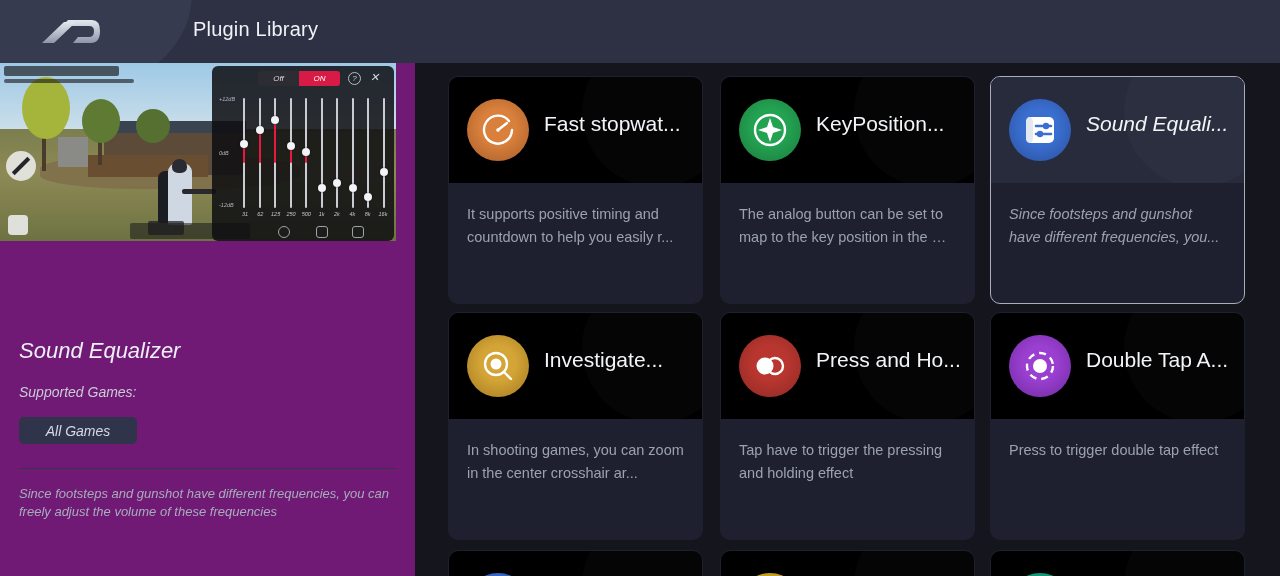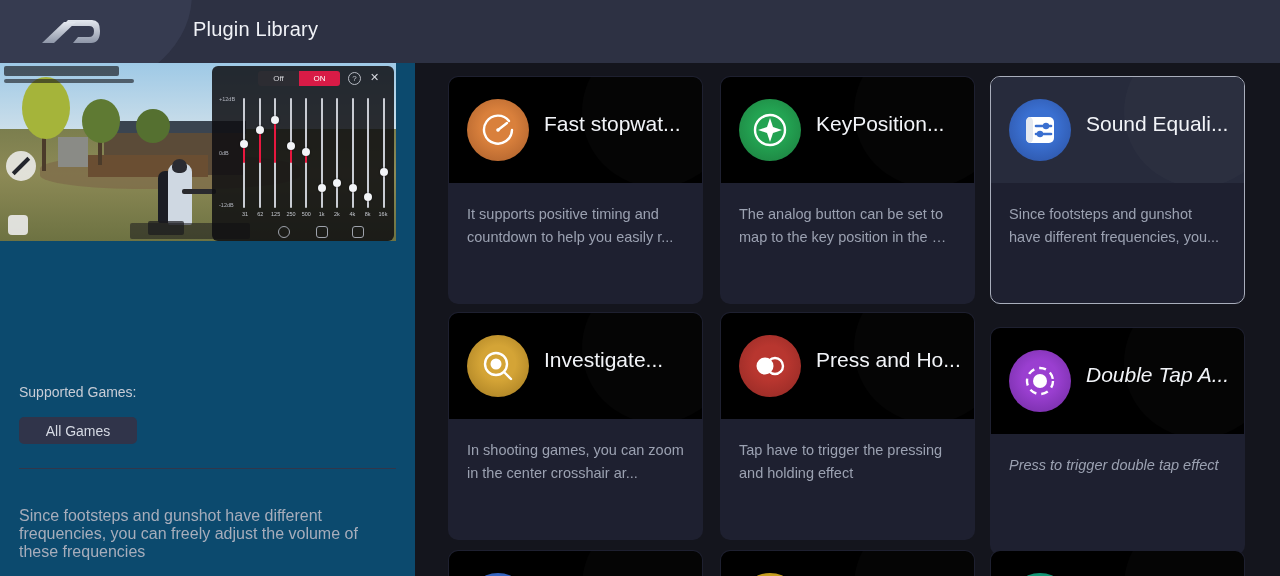--- a/index.html
+++ b/index.html
@@ -29,21 +29,22 @@
   }
   .app-title {
     position: absolute; left: 193px; top: 18px;
     font-size: 20px; color: #f0f2f7; letter-spacing: .2px;
   }
 
   
   .sidebar {
     position: absolute; left: 0; top: 63px;
     width: 415px; height: 513px;
-    background: #0c4a6e;
+    background: #701a75;
+    font-style: italic;
   }
   .preview {
     position: absolute; left: 0; top: 0; width: 396px; height: 178px;
     overflow: hidden;
     background: linear-gradient(#8ec4e8 0%, #b8d6e8 22%, #6e7a53 40%, #8a8a55 58%, #6f7540 100%);
   }
   .pv-sky { position:absolute; left:0; top:0; width:396px; height:72px;
     background: linear-gradient(#9ec9e6, #cfe0ea); }
   .pv-ground { position:absolute; left:0; top:66px; width:396px; height:112px;
     background: linear-gradient(#7b7e4e, #8d8a56 40%, #6d7242); }
@@ -109,32 +110,32 @@
     border-radius:50%; border:1px solid #9ea2ab; }
 
   
   .side-title { position:absolute; left:19px; top:275px; font-size:22px; color:#eef0f5; }
   .side-sub { position:absolute; left:19px; top:321px; font-size:14px; color:#c8ccd6; }
   .tag { position:absolute; left:19px; top:354px; height:27px; min-width:118px;
     background:#30344a; border-radius:5px; color:#d6dae4; font-size:14px;
     display:flex; align-items:center; justify-content:center; padding:0 14px; }
   .divider { position:absolute; left:19px; top:405px; width:377px; height:1px;
     background:#32364a; }
-  .side-desc { position:absolute; left:19px; top:444px; width:378px;
-    font-size:16px; line-height:18px; color:#a7adbb; }
+  .side-desc { position:absolute; left:19px; top:422px; width:378px;
+    font-size:13px; line-height:18px; color:#a7adbb; }
 
   
   .grid { position:absolute; left:415px; top:63px; width:865px; height:513px;
     background:#14151d; }
   .card {
     position:absolute; width:255px; height:228px;
     background:#1e2030; border-radius:10px; overflow:hidden;
     border:1px solid transparent;
   }
-  .card.selected { border:1px solid #a9aebc; }
+  .card.selected { border:1px solid #a9aebc;font-style:italic; }
   .card-head { position:absolute; left:0; top:0; width:100%; height:106px;
     background:#000000; overflow:hidden; }
   .card-head:after { content:""; position:absolute; right:-30px; top:-40px;
     width:150px; height:150px; border-radius:50%;
     background:rgba(255,255,255,.018); }
   .card.selected .card-head { background:#272b3c; }
   .icon-wrap { position:absolute; left:18px; top:22px; width:62px; height:62px;
     border-radius:50%; display:flex; align-items:center; justify-content:center; }
   .card-title { position:absolute; left:95px; top:35px; width:152px;
     font-size:21px; color:#f2f4f8; white-space:nowrap; overflow:hidden;
@@ -271,20 +272,21 @@
           <div class="eq-lab">8k</div>
           <div class="eq-lab">16k</div>
         </div>
 
       <div class="eq-bottom-icon" style="left:66px;"></div>
       <div class="eq-bottom-icon" style="left:104px;border-radius:3px;"></div>
       <div class="eq-bottom-icon" style="left:140px;border-radius:3px;"></div>
     </div>
   </div>
 
+  <div class="side-title">Sound Equalizer</div>
   <div class="side-sub">Supported Games:</div>
   <div class="tag">All Games</div>
   <div class="divider"></div>
   <div class="side-desc">Since footsteps and gunshot have different frequencies, you can freely adjust the volume of these frequencies</div>
 </div>
 
 <div class="grid" id="grid">
     <div class="card" style="left: 33px; top: 13px;">
       <div class="card-head">
        <div class="icon-wrap" style="background:radial-gradient(circle at 50% 45%, #d9803c 38%, #a65c2a 100%);">
@@ -344,21 +346,21 @@
        <div class="icon-wrap" style="background:radial-gradient(circle at 50% 45%, #b8362f 38%, #8e2824 100%);">
          <svg class="icon-svg" viewBox="0 0 40 40">
             <circle cx="15" cy="20" r="8.5" fill="#fff"></circle>
             <circle cx="25" cy="20" r="8" stroke="#ffffff" fill="none" stroke-width="2.4" stroke-linecap="round" stroke-linejoin="round"></circle>
           </svg>
        </div>
        <div class="card-title">Press and Ho...</div>
      </div>
      <div class="card-desc">Tap have to trigger the pressing and holding effect</div>
     </div>
-    <div class="card" style="left: 575px; top: 264px; font-style: italic;">
+    <div class="card" style="left: 575px; top: 249px;">
       <div class="card-head">
        <div class="icon-wrap" style="background:radial-gradient(circle at 50% 45%, #9a3fd0 38%, #6d2a9e 100%);">
          <svg class="icon-svg" viewBox="0 0 40 40">
             <circle cx="20" cy="20" r="7" fill="#fff"></circle>
             <circle cx="20" cy="20" r="13" stroke="#fff" fill="none" stroke-width="2.4" stroke-dasharray="7 5"></circle>
           </svg>
        </div>
        <div class="card-title">Double Tap A...</div>
      </div>
      <div class="card-desc">Press to trigger double tap effect</div>

